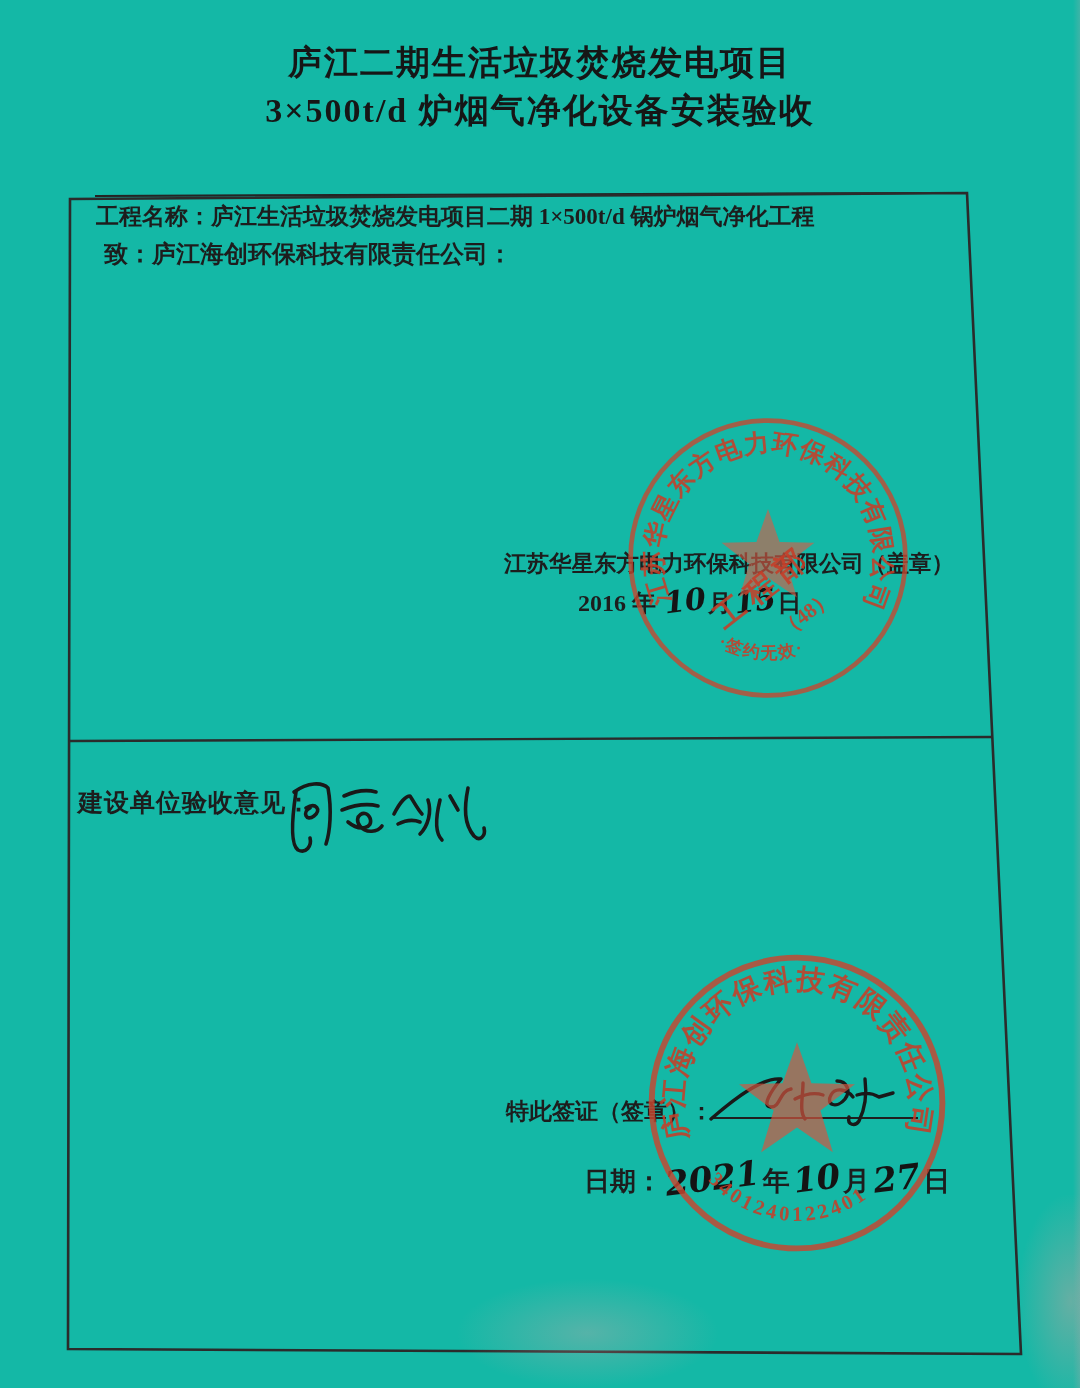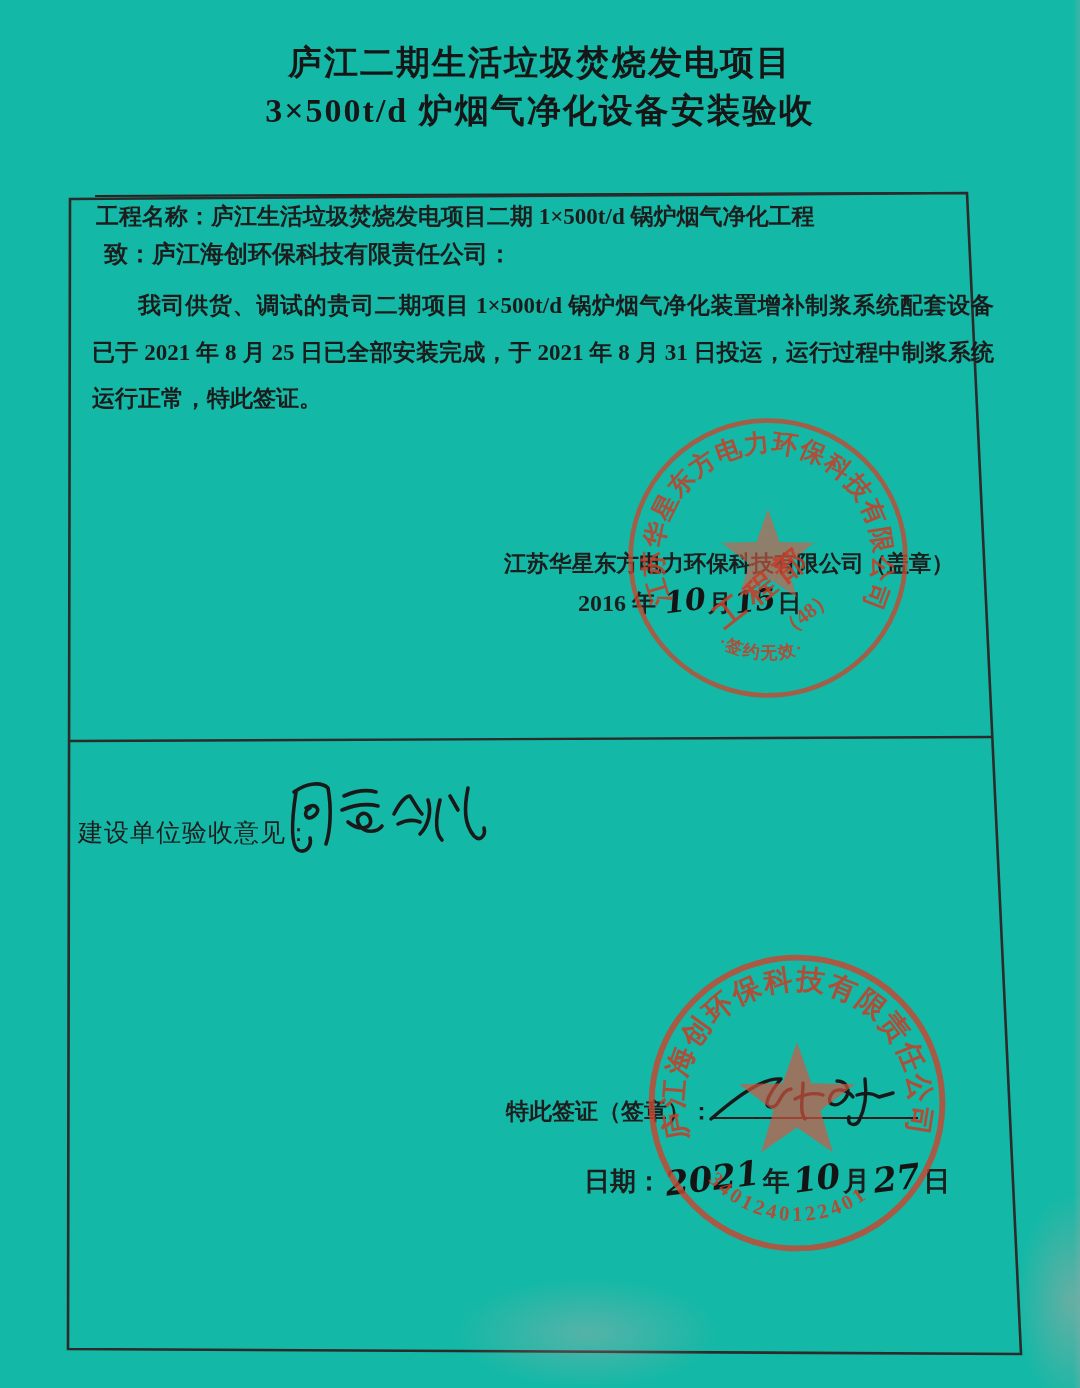--- a/index.html
+++ b/index.html
@@ -26,21 +26,21 @@
   }
   .sig-underline svg { position:absolute; }
   .company-line { font-size:22.5px; font-weight:600; }
   .date-line { font-size:24px; font-weight:600; white-space:nowrap; }
   .hw {
     display:inline-block; font-style:italic; font-weight:600;
     font-family:"DejaVu Serif","Liberation Serif",serif;
     transform:rotate(-7deg); color:#141414;
   }
   .date-line .hw { font-size:30px; margin:0 2px; }
-  .acc-label { font-size:25px; font-weight:400; letter-spacing:1px;margin-top:30px; }
+  .acc-label { font-size:25px; font-weight:700; letter-spacing:1px; }
   .date2-line { font-size:26px; font-weight:700; white-space:nowrap; }
   .date2-line .hw { font-size:34px; margin:0 3px; }
   .date2-line .unit { font-size:27px; font-weight:600; }
   .ink path { stroke:#191919; fill:none; stroke-linecap:round; stroke-linejoin:round; }
   .stamp text { fill:rgba(198,62,40,0.88); font-family:"Liberation Serif","DejaVu Serif",serif; font-weight:700; }
   .transcript { position:absolute; opacity:0; font-size:2px; pointer-events:none; left:0; top:0; }
   .wash-a { left:1018px; top:1195px; width:62px; height:193px;
     background:radial-gradient(ellipse at 85% 55%, rgba(233,160,160,0.38), rgba(233,160,160,0) 72%); }
   .wash-b { left:455px; top:1278px; width:265px; height:110px;
     background:radial-gradient(ellipse at center, rgba(236,168,174,0.30), rgba(236,168,174,0) 70%); }
@@ -59,21 +59,20 @@
     <span>工程名称：</span><span class="pname">庐江生活垃圾焚烧发电项目二期 1×500t/d 锅炉烟气净化工程</span>
   </div>
 
   <svg class="abs" style="left:0; top:0;" width="1080" height="1388" viewBox="0 0 1080 1388">
     <path d="M95 196 L937 193" stroke="#242424" stroke-width="2.2" fill="none"></path>
     <path d="M70 199 L967 193 L1021 1354 L68 1349 Z" stroke="#2b2b2b" stroke-width="2.6" fill="none"></path>
     <path d="M70 741 L993 737" stroke="#2b2b2b" stroke-width="2.4" fill="none"></path>
   </svg>
 
   <div class="abs to-line" style="top:238px; left:94px;margin-left:10px;">致：庐江海创环保科技有限责任公司：</div>
-  <p class="abs body-par" style="top:283px; left:92px;">我司供货、调试的贵司二期项目 1×500t/d 锅炉烟气净化装置增补制浆系统配套设备已于 2021 年 8 月 25 日已全部安装完成，于 2021 年 8 月 31 日投运，运行过程中制浆系统运行正常，特此签证。</p>
 
   <div class="abs company-line" style="top:548px; left:504px;">江苏华星东方电力环保科技有限公司（盖章）</div>
   <div class="abs date-line" style="top:583px; left:578px;">
     <span>2016 年</span>
     <span class="hw">10</span><span>月</span><span class="hw">15</span><span>日</span>
   </div>
 
   <svg class="abs stamp" style="left:608px; top:398px;" width="320" height="320" viewBox="0 0 320 340">
     <defs>
       <path id="arcTop1" d="M 57.6 217.8 A 113 113 0 1 1 262.4 217.8" fill="none"></path>

